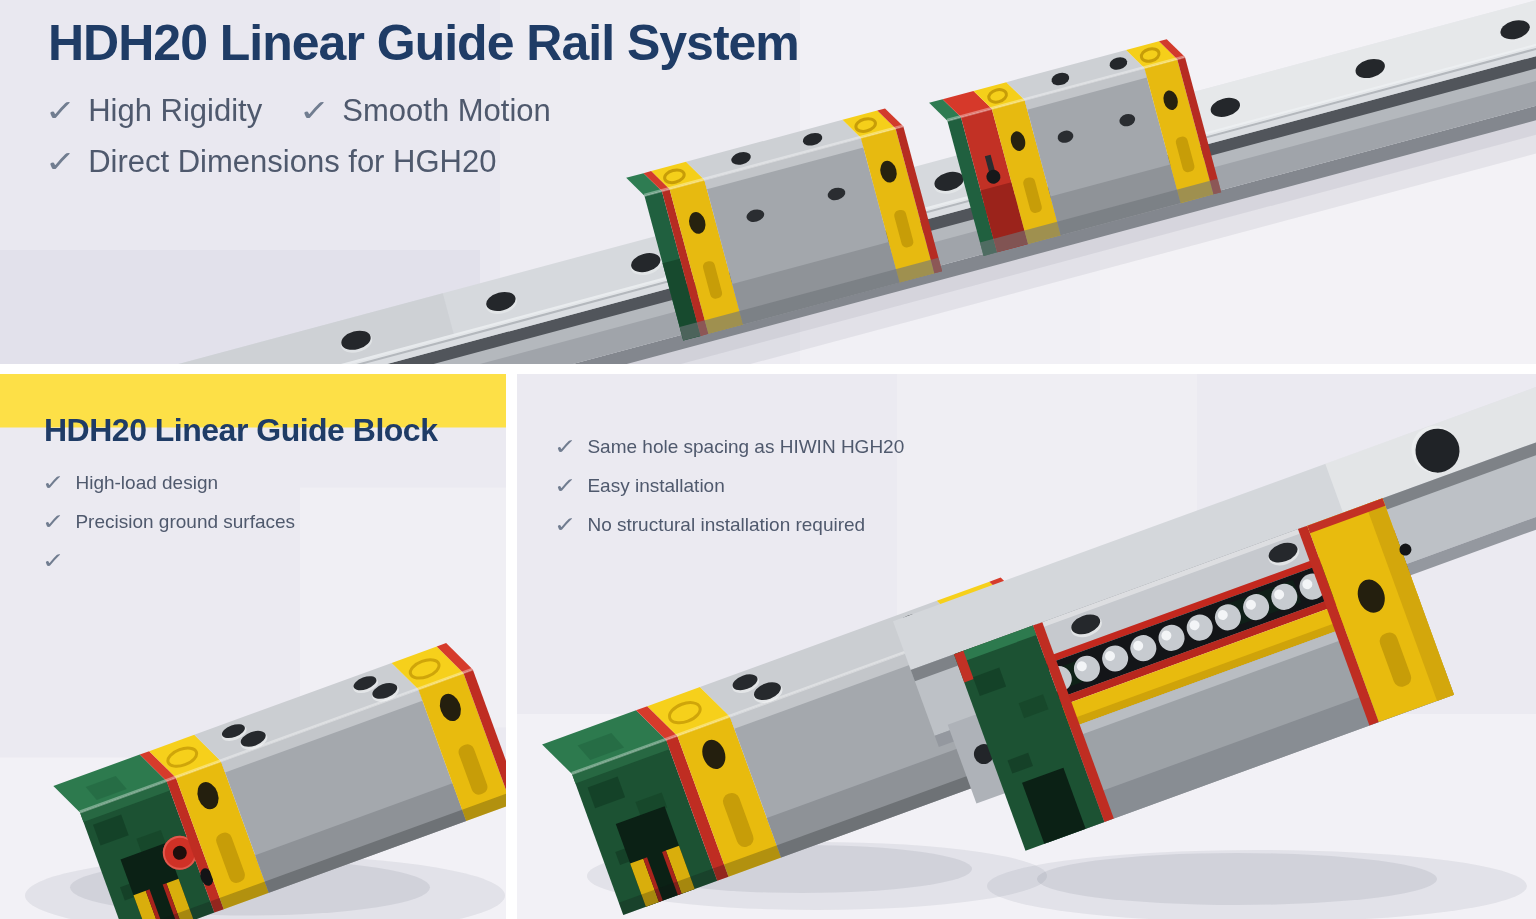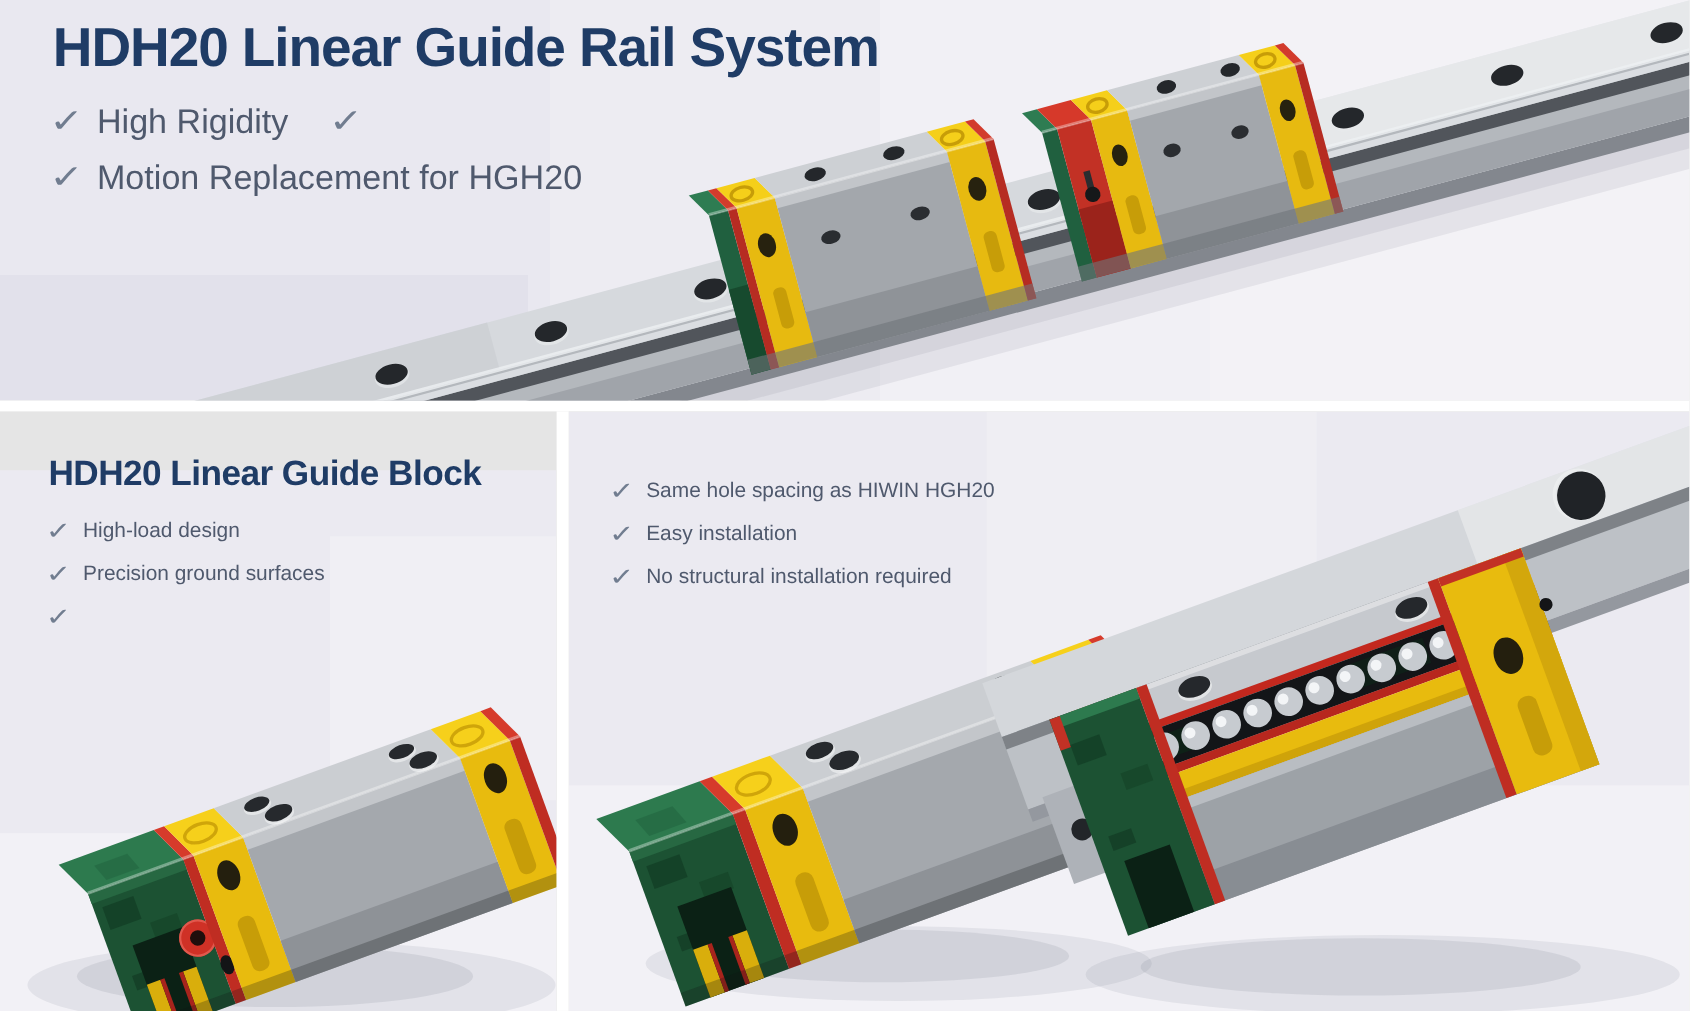--- a/index.html
+++ b/index.html
@@ -1,17 +1,17 @@
 <!DOCTYPE html>
 <html><head>
 <meta charset="utf-8">
 <style>
   html,body{margin:0;padding:0;background:#ffffff;}
   .poster{
-    position:relative;width:1536px;height:919px;background:#e5e5e5;overflow:hidden;
+    position:relative;width:1536px;height:919px;background:#fde047;overflow:hidden;
     font-family:"Liberation Sans","DejaVu Sans",sans-serif;
     text-align:center;
   }
   .panel{position:relative;overflow:hidden;}
   .panel svg.photo{position:absolute;left:0;top:0;width:100%;height:100%;display:block;}
   .hero{width:1536px;height:364px;}
   .gutter-h{width:1536px;height:10px;background:#ffffff;}
   .bottom-row{display:flex;width:1536px;height:545px;}
   .panel-left{width:506px;height:652px;}
   .gutter-v{width:11px;height:545px;background:#ffffff;}
@@ -151,26 +151,27 @@
     <div class="hero-text">
       <h1 class="title">HDH20 Linear Guide Rail System</h1>
       <div class="hero-features">
         <div class="feature-line">
           <span class="feature">
             <span class="check">✓</span>
             <span class="feature-label">High Rigidity</span>
           </span>
           <span class="feature">
             <span class="check">✓</span>
+            <span class="feature-label">Smooth Motion</span>
           </span>
         </div>
         <div class="feature-line">
           <span class="feature">
             <span class="check">✓</span>
-            <span class="feature-label">Motion Replacement for HGH20</span>
+            <span class="feature-label">Direct Dimensions for HGH20</span>
           </span>
         </div>
       </div>
     </div>
   </section>
 
   <div class="gutter-h"></div>
 
   <div class="bottom-row">
 

